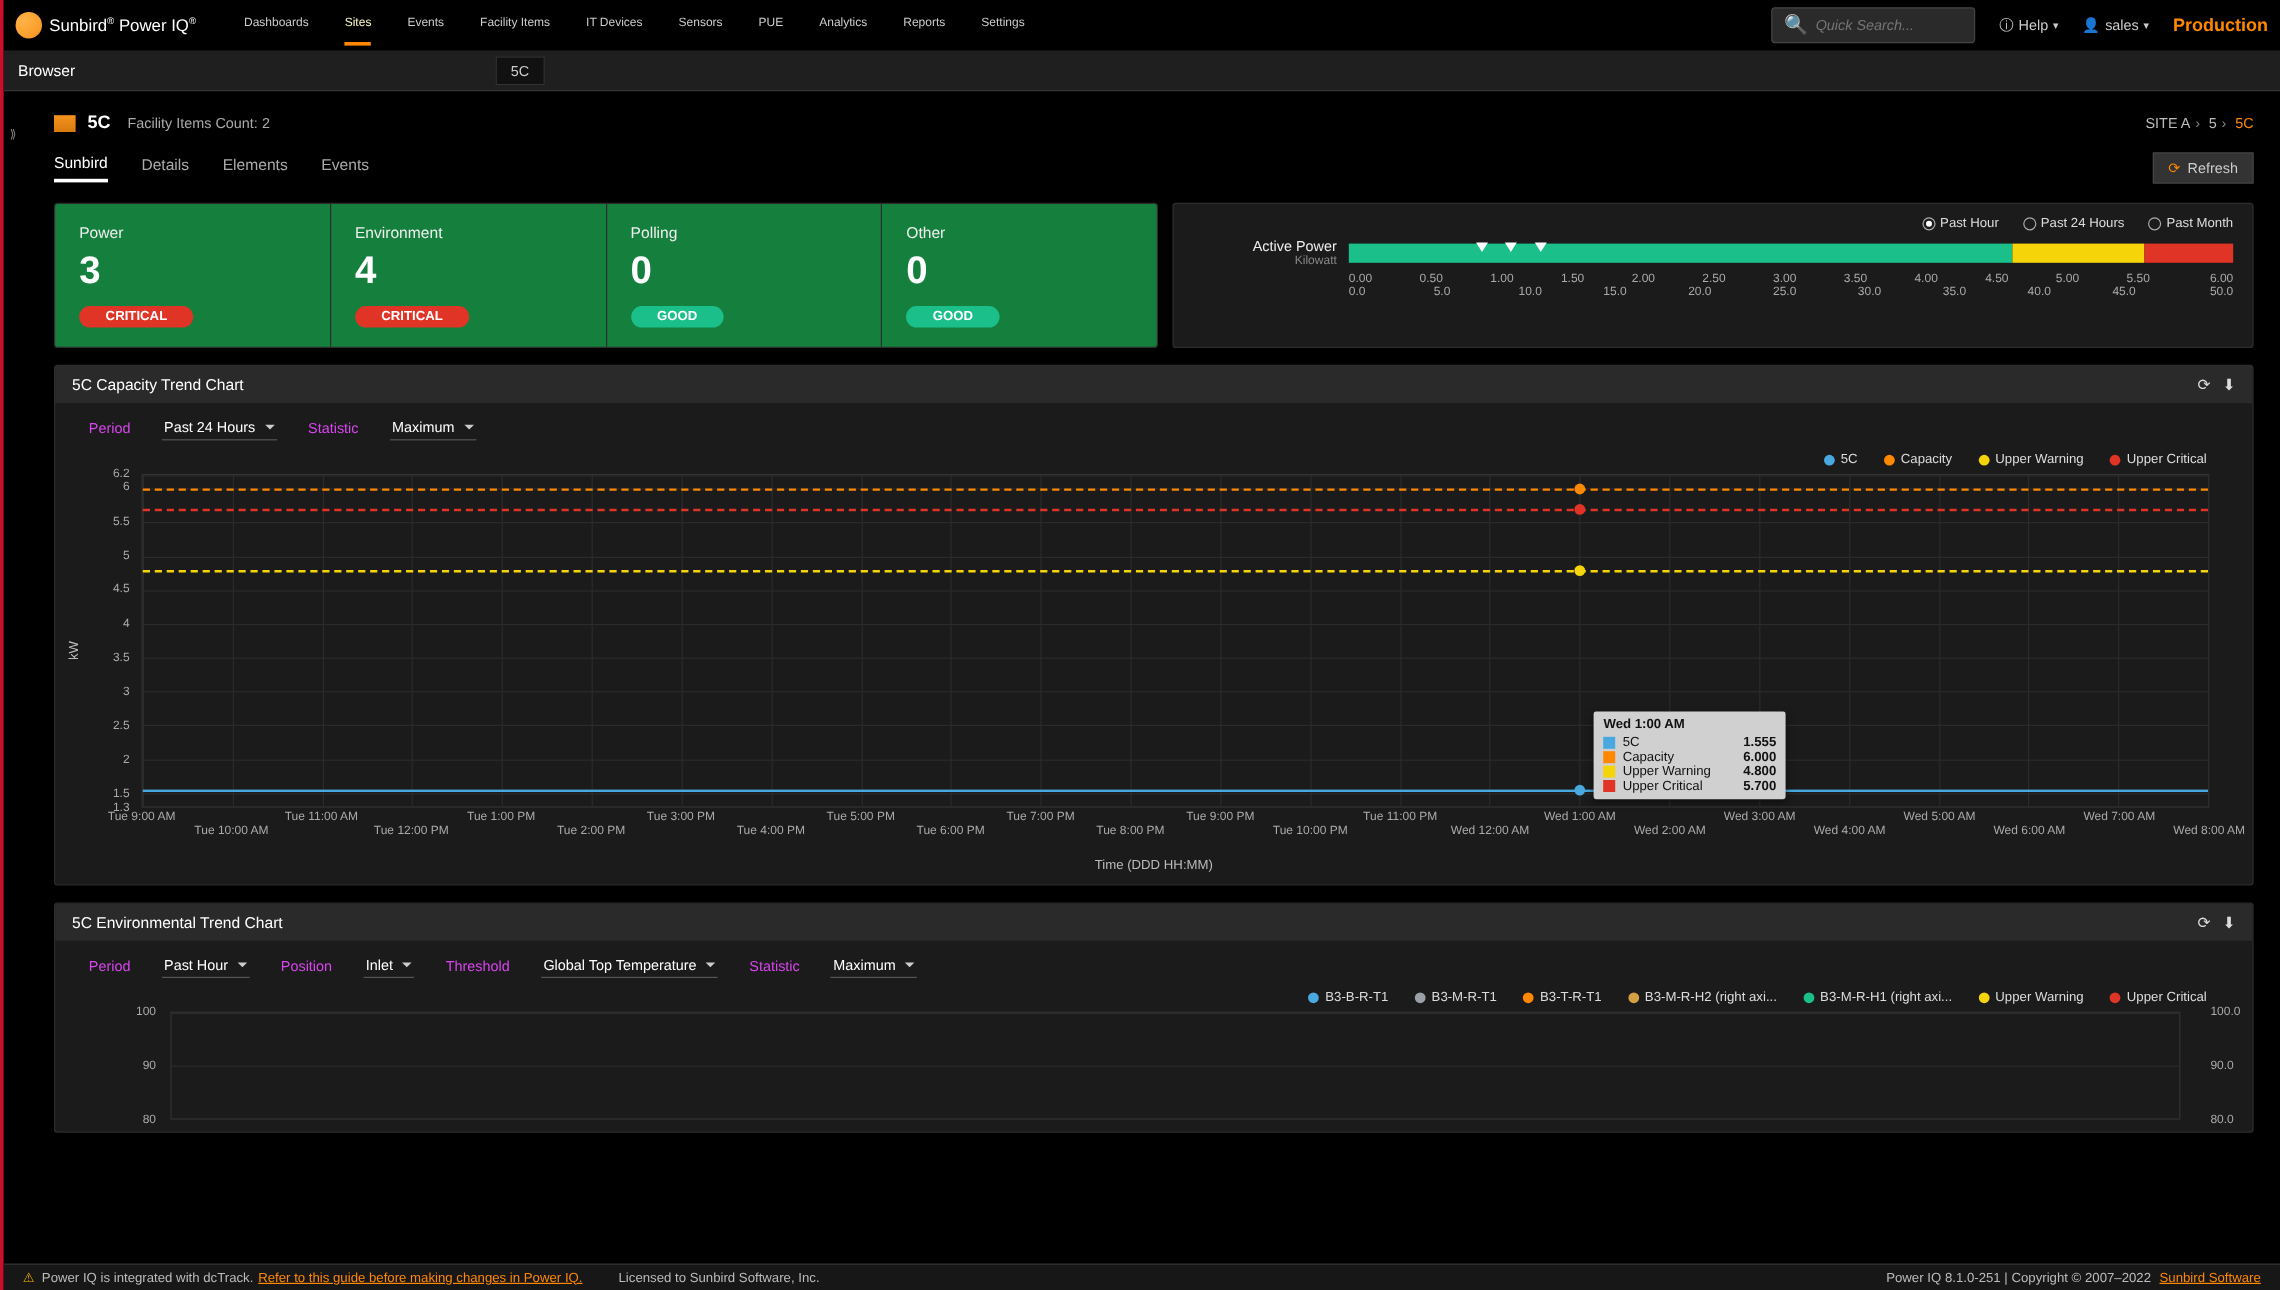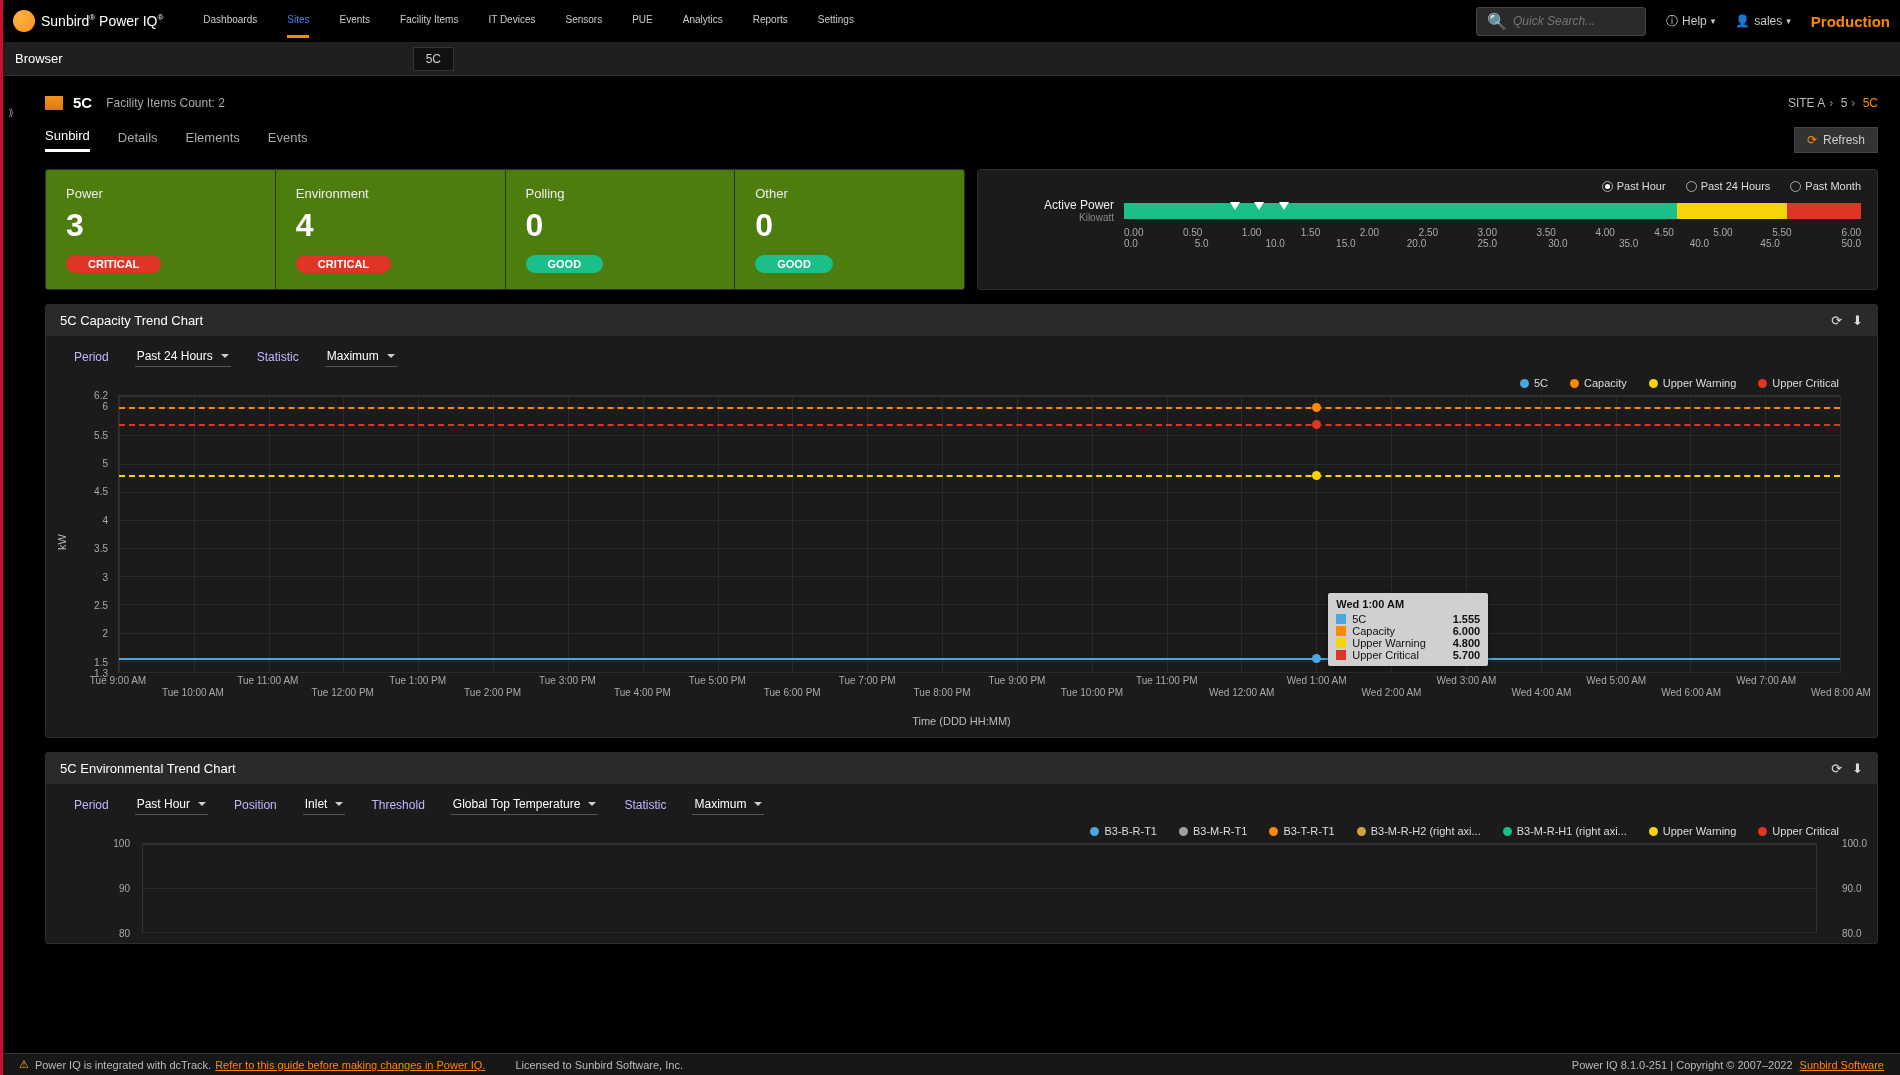--- a/index.html
+++ b/index.html
@@ -24,21 +24,21 @@
 .brand { display: flex; align-items: center; gap: 6px; margin-right: 40px; }
 .brand-logo {
   width: 22px; height: 22px; border-radius: 50%;
   background: radial-gradient(circle at 30% 30%, #ffb347, #f7931e);
   position: relative;
 }
 .brand-text { color: #fff; font-size: 14px; font-weight: 500; }
 .brand-text sup { font-size: 8px; }
 .nav-items { display: flex; gap: 30px; }
 .nav-item { color: #ccc; font-size: 10px; cursor: pointer; padding: 10px 0; }
-.nav-item.active { color: #3b82f6; border-bottom: 3px solid #ff8800; }
+.nav-item.active { color: #fef9c3; border-bottom: 3px solid #ff8800; }
 .topnav-right { margin-left: auto; display: flex; align-items: center; gap: 20px; }
 .search-box {
   display: flex; align-items: center; background: #2a2a2a;
   padding: 4px 10px; border-radius: 3px; width: 170px;
   border: 1px solid #444;
 }
 .search-box input { background: transparent; border: none; color: #ccc; font-size: 12px; outline: none; width: 100%; font-style: italic; }
 .help-link, .user-link { color: #ccc; font-size: 12px; cursor: pointer; display:flex; align-items:center; gap:4px;}
 .env-badge { color: #ff8800; font-weight: bold; font-size: 15px; text-align: right; }
 
@@ -63,21 +63,21 @@
 .breadcrumb .sep { margin:0 4px; color:#888;}
 .breadcrumb .cur { color:#ff8800;}
 
 .tabrow { display:flex; align-items:center; gap:28px; padding: 8px 0; border-bottom:0;}
 .tabrow .tab-link { color:#aaa; font-size:13px; cursor:pointer; padding-bottom:6px;}
 .tabrow .tab-link.active { color:#fff; border-bottom:3px solid #fff;}
 .refresh-btn { margin-left:auto; background:#333; border:1px solid #444; color:#ccc; font-size:12px; padding:5px 12px; cursor:pointer; display:flex; align-items:center; gap:6px; }
 .refresh-btn .ic { color:#ff8800; }
 
 .summary-row { display:flex; gap:12px; margin-top:8px;}
-.cards { display:flex; gap:0; flex:0 0 920px; background:#4d7c0f; border:1px solid #2d2d2d; border-radius:3px; }
+.cards { display:flex; gap:0; flex:0 0 920px; background:#15803d; border:1px solid #2d2d2d; border-radius:3px; }
 .card { flex:1; padding:16px 20px; border-right:1px solid #2d2d2d; }
 .card:last-child { border-right:none;}
 .card-title { color:#eee; font-size:13px; }
 .card-value { color:#fff; font-size:32px; font-weight:600; margin:6px 0 10px;}
 .badge { display:inline-block; padding:3px 22px; border-radius:14px; font-size:11px; font-weight:600; }
 .badge.critical { background:#e03426; color:#fff;}
 .badge.good { background:#1bbf89; color:#fff;}
 
 .gauge-panel { flex:1; background:#1b1b1b; border:1px solid #2d2d2d; border-radius:3px; padding:10px 16px 14px;}
 .gauge-timerange { display:flex; justify-content:flex-end; gap:20px; font-size:11px; margin-bottom:6px;}
@@ -93,21 +93,21 @@
 .gauge-bar .marker { position:absolute; top:-1px; width:0;height:0; border-left:5px solid transparent; border-right:5px solid transparent; border-top:8px solid #fff;}
 .gauge-axis { display:flex; margin-left:130px; font-size:10px; color:#aaa;}
 .gauge-axis span { flex:1; text-align:left;}
 .gauge-axis span:last-child { text-align:right; flex:0 0 30px;}
 
 .chart-panel { margin-top:14px; background:#1b1b1b; border:1px solid #2d2d2d; border-radius:3px;}
 .chart-head { background:#2a2a2a; padding:8px 14px; display:flex; align-items:center;}
 .chart-head .title { color:#fff; font-size:13px;}
 .chart-head .icons { margin-left:auto; display:flex; gap:10px; color:#ddd; font-size:13px;}
 .chart-controls { display:flex; align-items:center; gap:26px; padding:10px 28px 4px;}
-.ctrl-lbl { color:#c4b5fd; font-size:12px;}
+.ctrl-lbl { color:#d946ef; font-size:12px;}
 .ctrl-val { color:#fff; font-size:12px; border-bottom:1px solid #555; padding:3px 18px 3px 2px; cursor:pointer; position:relative;}
 .ctrl-val::after { content:""; border:4px solid transparent; border-top-color:#ccc; position:absolute; right:2px; top:8px;}
 .chart-legend { display:flex; justify-content:flex-end; gap:22px; padding:6px 38px; font-size:11px; color:#ddd;}
 .chart-legend .leg { display:flex; align-items:center; gap:5px;}
 .dot { width:9px;height:9px;border-radius:50%; display:inline-block;}
 
 .chart-body { position:relative; margin:0 36px 10px 72px; height:310px; }
 .ylabel { position:absolute; left:-62px; top:50%; transform: rotate(-90deg); transform-origin:left top; color:#bbb; font-size:11px;}
 .yaxis { position:absolute; left:-46px; top:0; bottom:32px; width:40px;}
 .yaxis span { position:absolute; right:4px; font-size:10px; color:#aaa; transform:translateY(-50%);}

